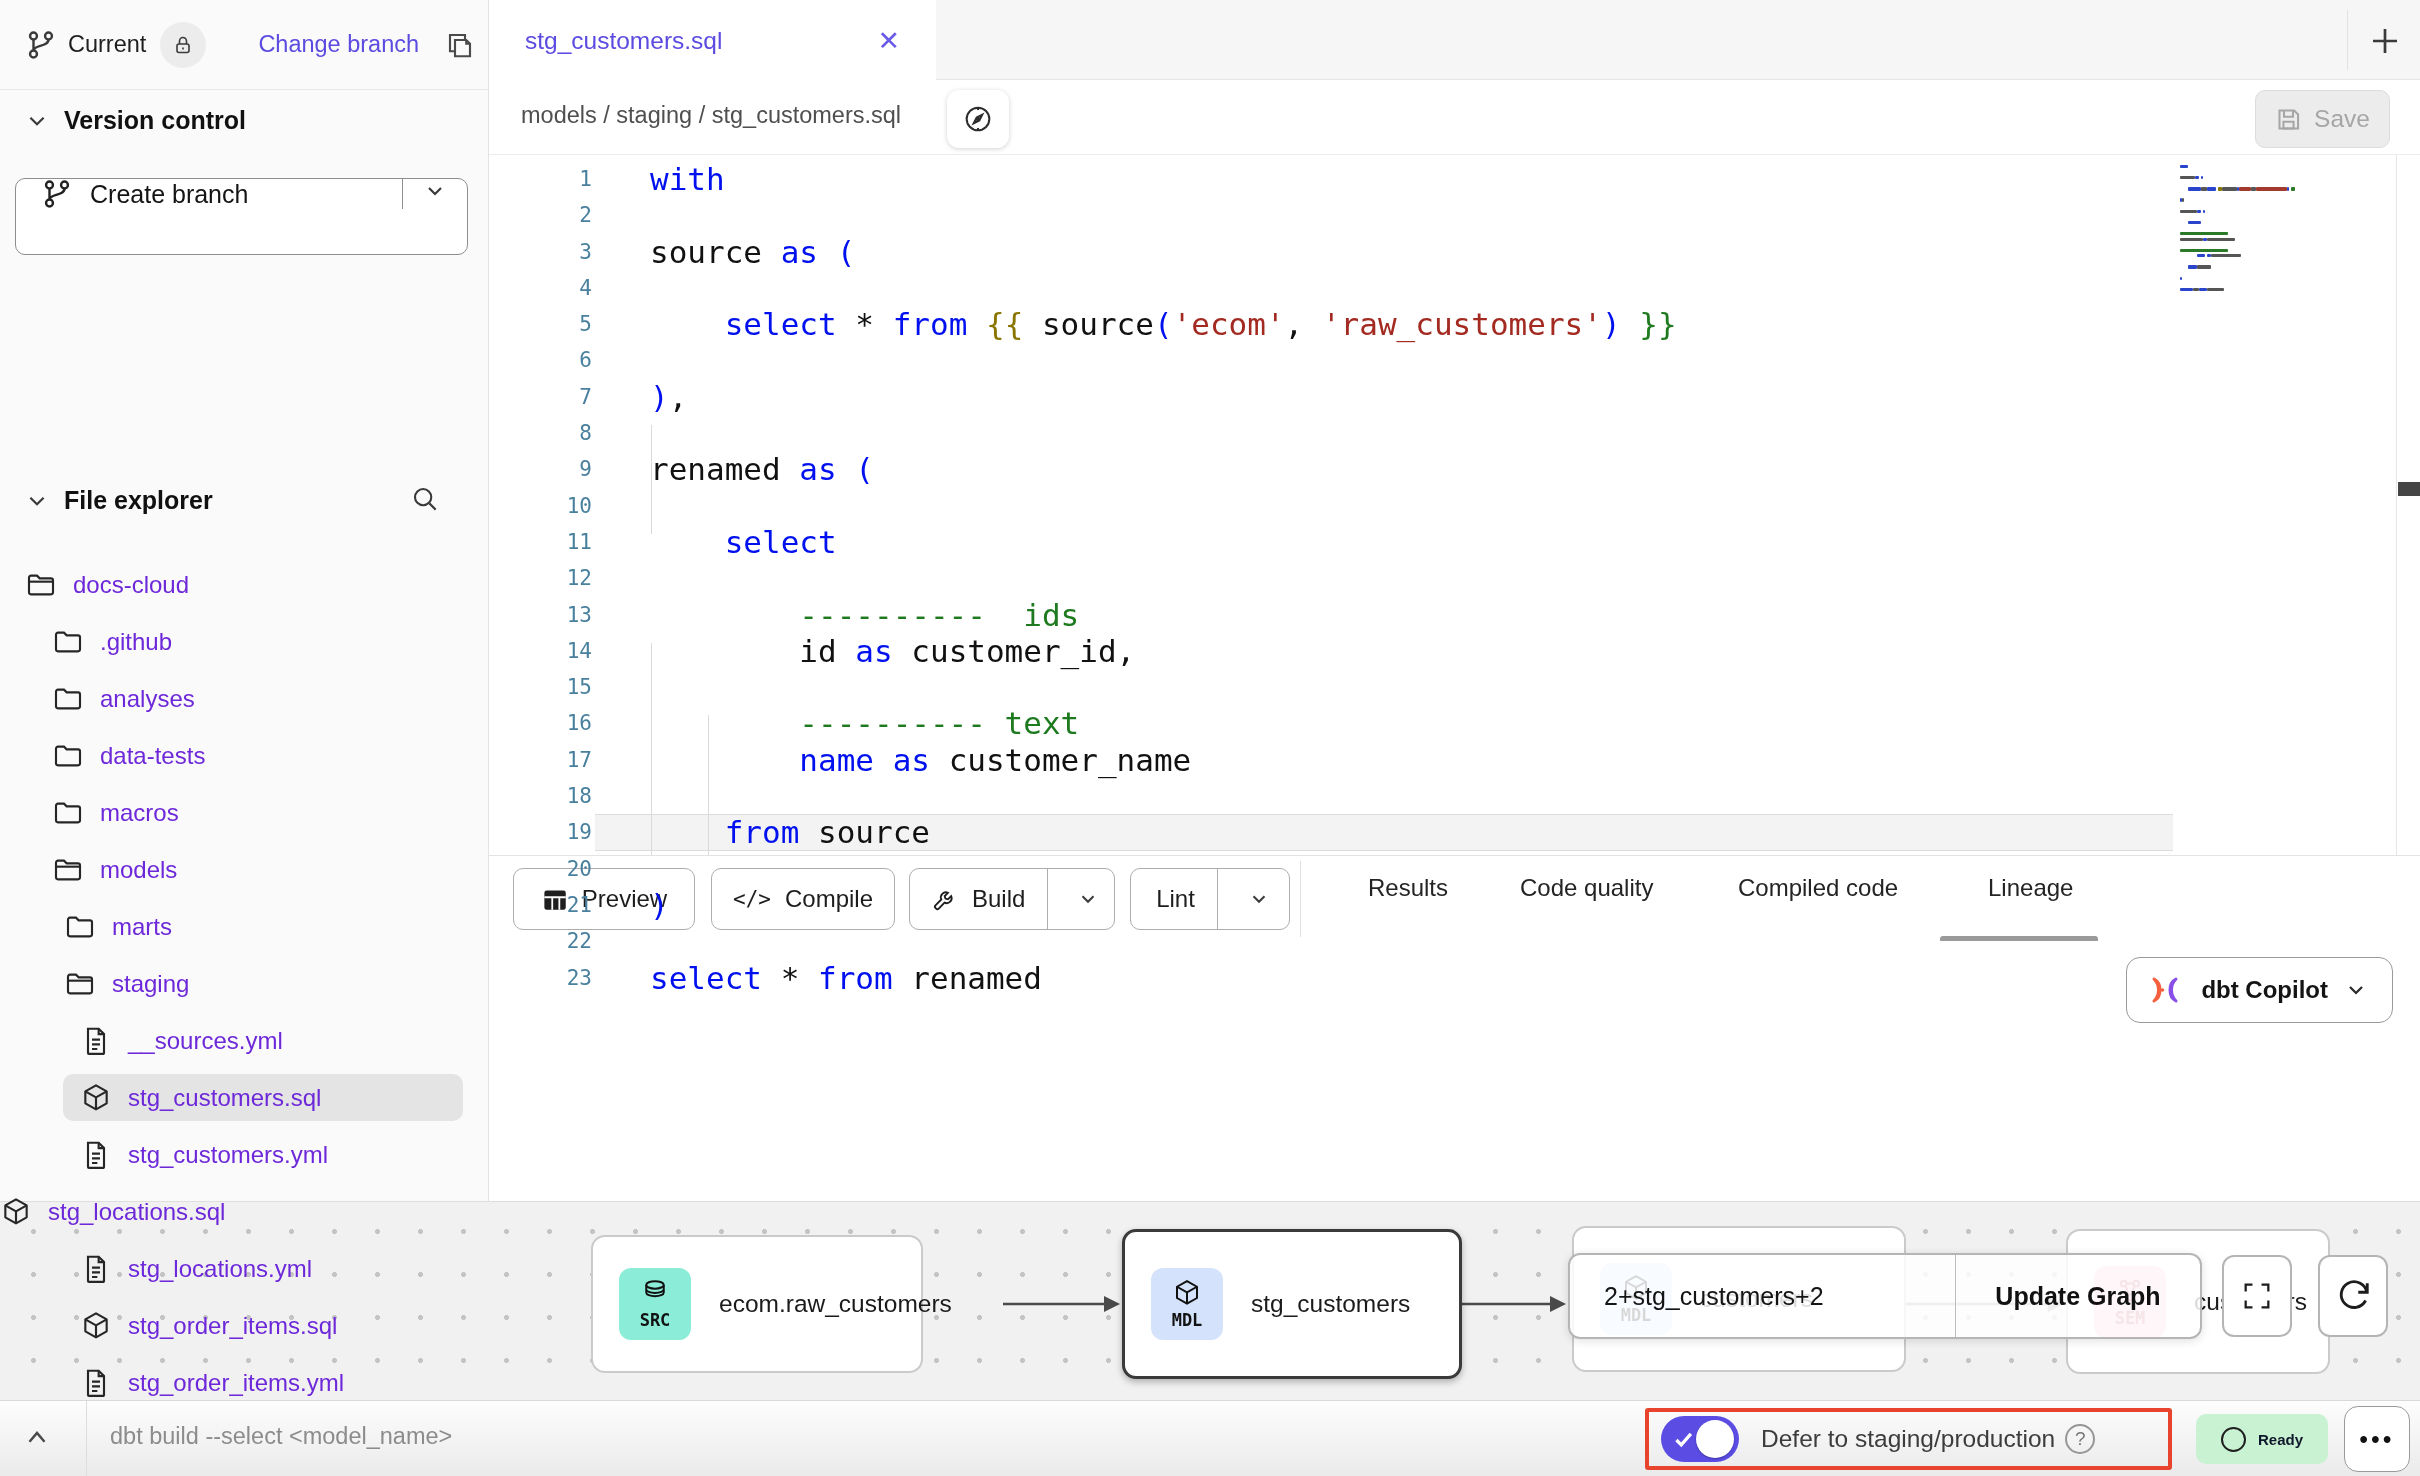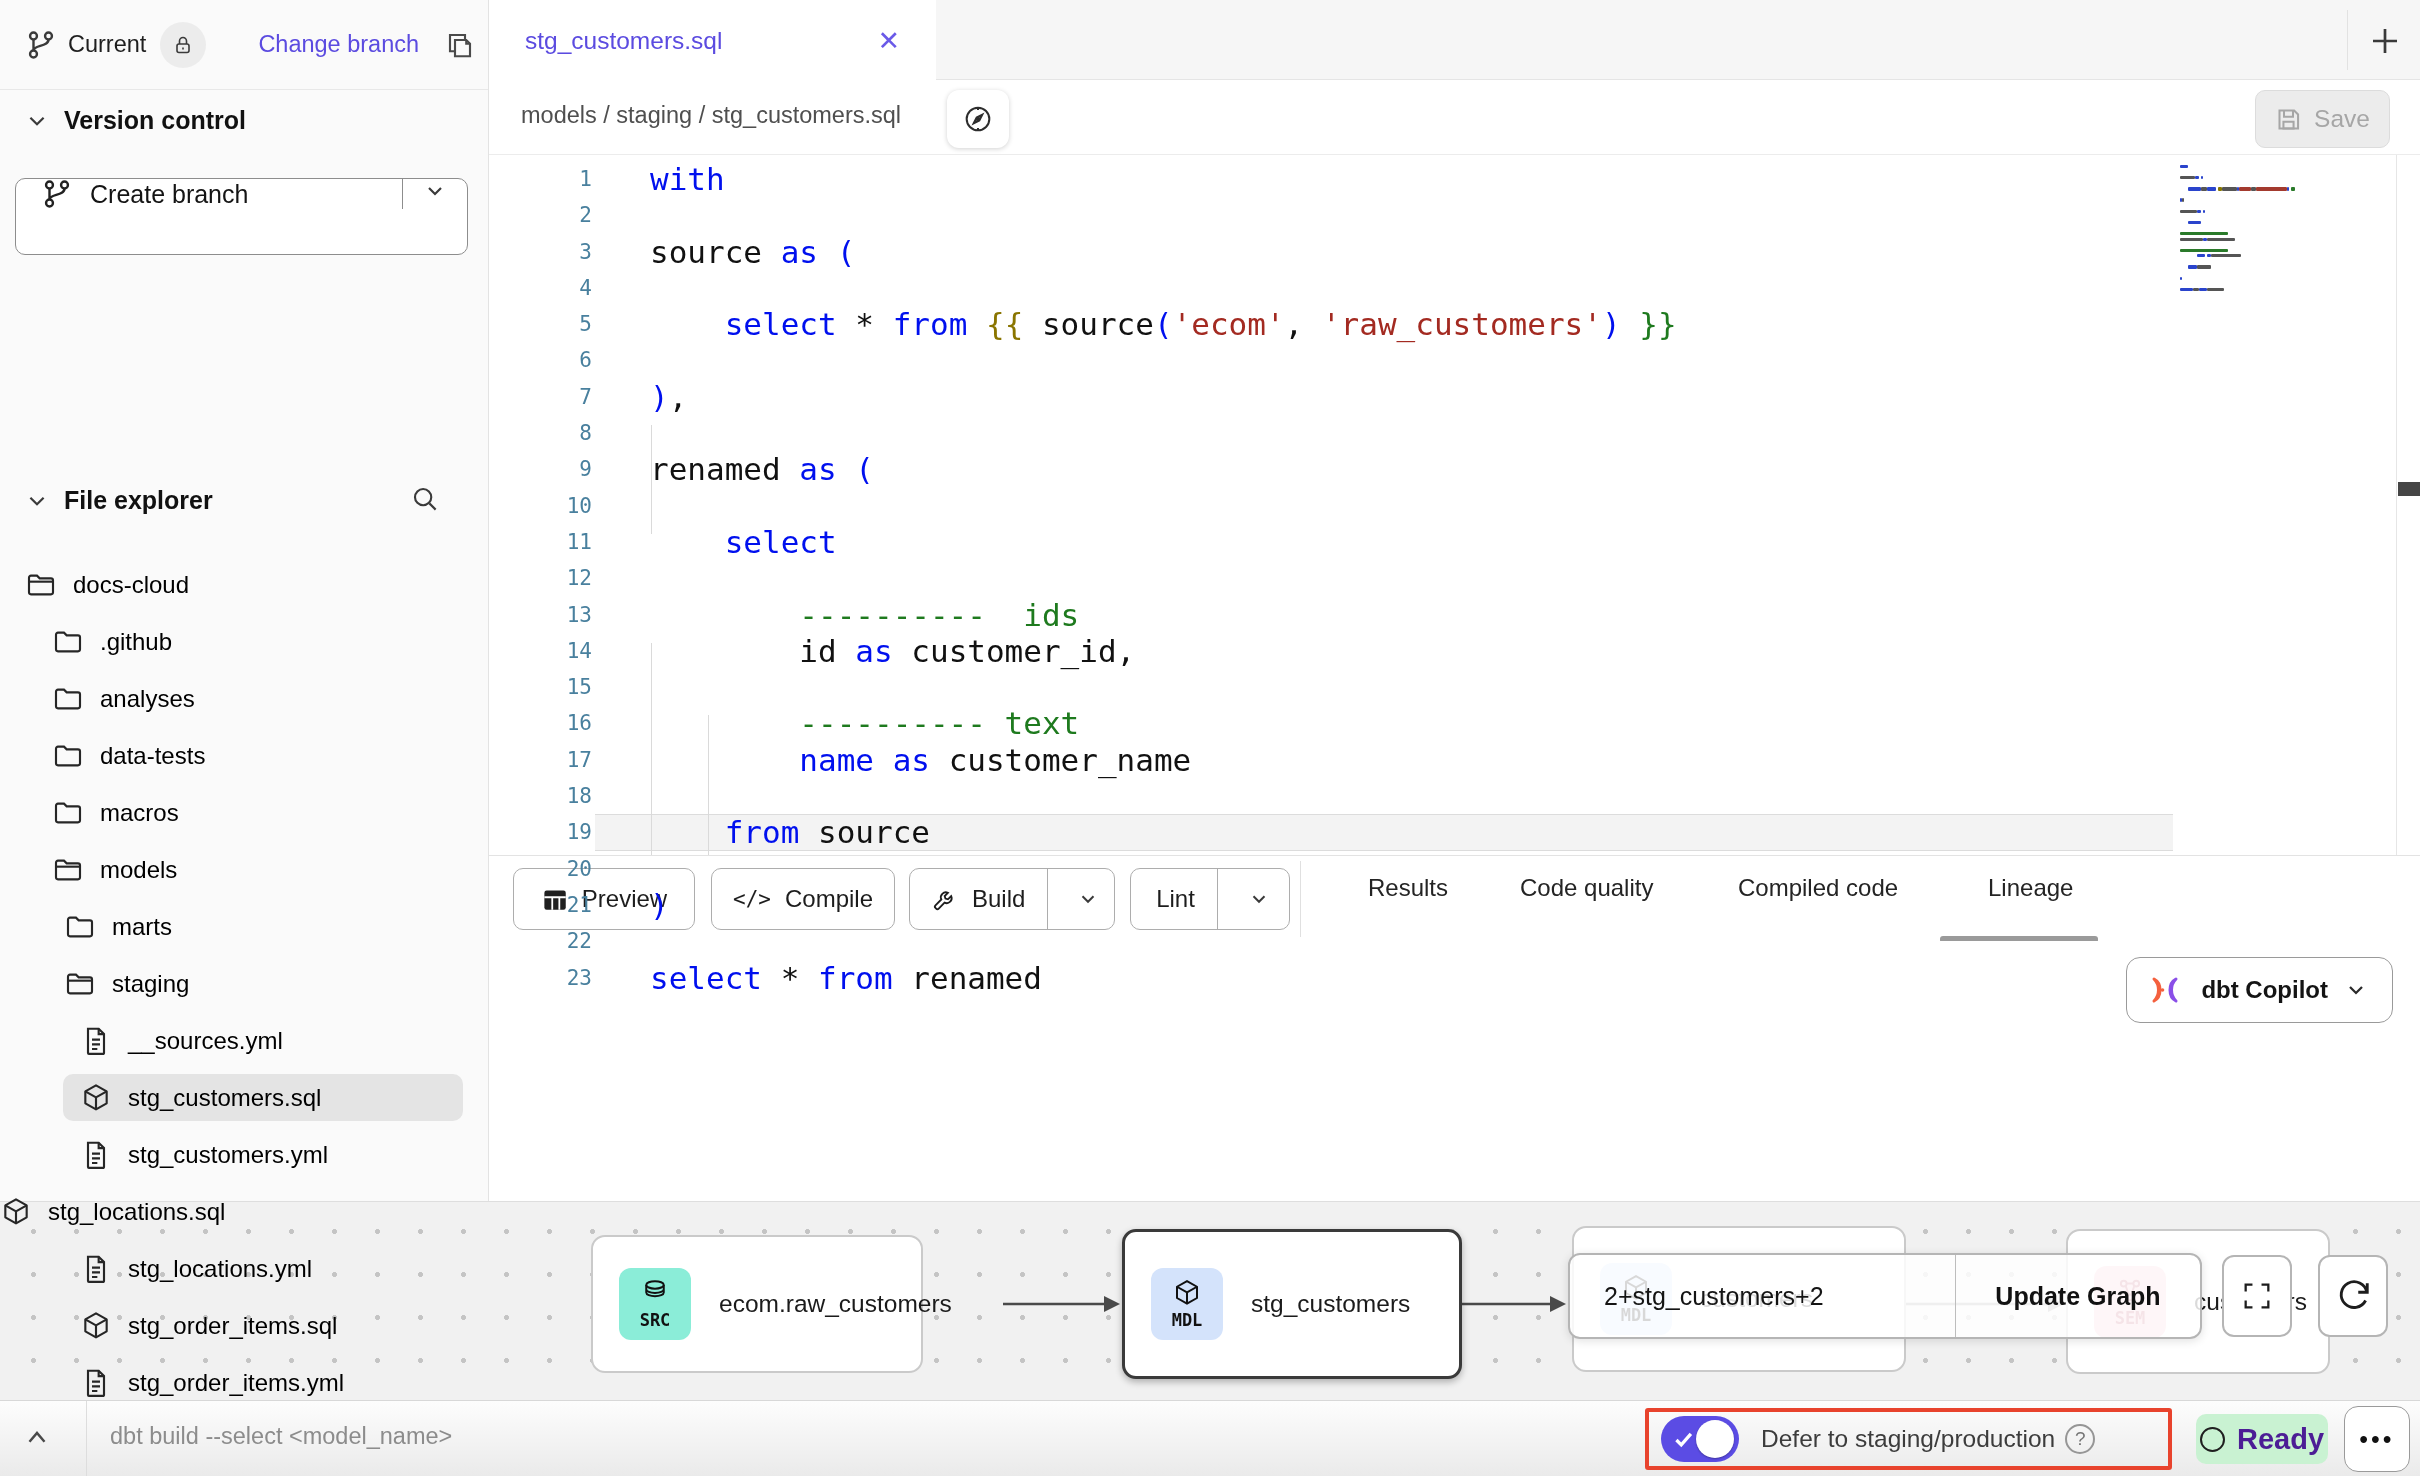--- a/index.html
+++ b/index.html
@@ -23,21 +23,21 @@
   .vc-head { position:absolute; top:106px; left:0; right:0; }
   .create-branch { position:absolute; left:15px; top:178px; width:453px; height:77px;
     background:#fff; border:1.6px solid #8d8d8d; border-radius:10px; display:flex; align-items:flex-start; }
   .cb-main { flex:1; display:flex; align-items:center; gap:18px; padding-left:26px;
     font-size:25px; font-weight:500; color:#141414; border-right:1px solid #8d8d8d; }
   .cb-caret { width:64px; display:flex; align-items:center; justify-content:center; }
 
   .fe-head { position:absolute; top:486px; left:0; right:24px; justify-content:flex-start; }
   .fe-search { position:absolute; right:24px; top:-2px; }
   .tree { position:absolute; top:556px; left:0; right:4px; }
-  .tree-row { height:57px; display:flex; align-items:center; gap:16px; font-size:24px; color:#000000;
+  .tree-row { height:57px; display:flex; align-items:center; gap:16px; font-size:24px; color:#6d28d9;
     position:relative; cursor:pointer; }
   .tree-row .pill { position:absolute; left:63px; right:21px; top:5px; bottom:5px; border-radius:10px; background:transparent; z-index:0; }
   .tree-row.selected .pill { background:#e4e4e4; }
   .tree-row .ticon, .tree-row .tlabel { position:relative; z-index:1; }
   .tree-row .tlabel { white-space:nowrap; }
 
   
   .main { position:absolute; left:489px; top:0; width:1931px; height:1400px; }
   .tabbar { position:absolute; left:0; top:0; width:100%; height:80px; background:#f6f6f6;
     border-bottom:1px solid #e5e5e5; }
@@ -128,21 +128,21 @@
   .defer-box { position:absolute; left:1645px; top:7px; width:527px; height:62px;
     border:4px solid #e8432d; border-radius:3px; display:flex; align-items:center; padding-left:12px; }
   .toggle { width:78px; height:46px; border-radius:23px; background:#5b4ce4; position:relative; cursor:pointer; flex:0 0 78px; }
   .toggle .knob { position:absolute; right:5px; top:4px; width:38px; height:38px; border-radius:50%;
     background:#fff; box-shadow:0 1px 2px rgba(0,0,0,.3); }
   .toggle .chk { position:absolute; left:12px; top:13px; }
   .defer-label { margin-left:22px; font-size:24.5px; color:#3c3c3c; white-space:nowrap; }
   .help-circle { margin-left:10px; width:30px; height:30px; border:2px solid #969696; border-radius:50%;
     display:flex; align-items:center; justify-content:center; font-size:19px; color:#777; cursor:pointer; flex:0 0 30px; }
   .ready-badge { position:absolute; left:2196px; top:13px; width:132px; height:50px; border-radius:10px;
-    display:flex; align-items:center; justify-content:center; gap:12px; font-size:29px; font-weight:600; color:#4c1d95; }
+    display:flex; align-items:center; justify-content:center; gap:12px; font-size:15px; font-weight:600; color:#0f172a; }
   .ready-ring { width:25px; height:25px; border:2.5px solid #1f1f1f; border-radius:50%; }
   .dots-btn { position:absolute; left:2344px; top:5px; width:66px; height:66px; background:#fff;
     border:1.5px solid #9a9a9a; border-radius:14px; display:flex; align-items:center; justify-content:center;
     font-size:25px; letter-spacing:3px; color:#111; cursor:pointer; }
 </style>
 </head>
 <body>
 
 <div class="screen">
 

